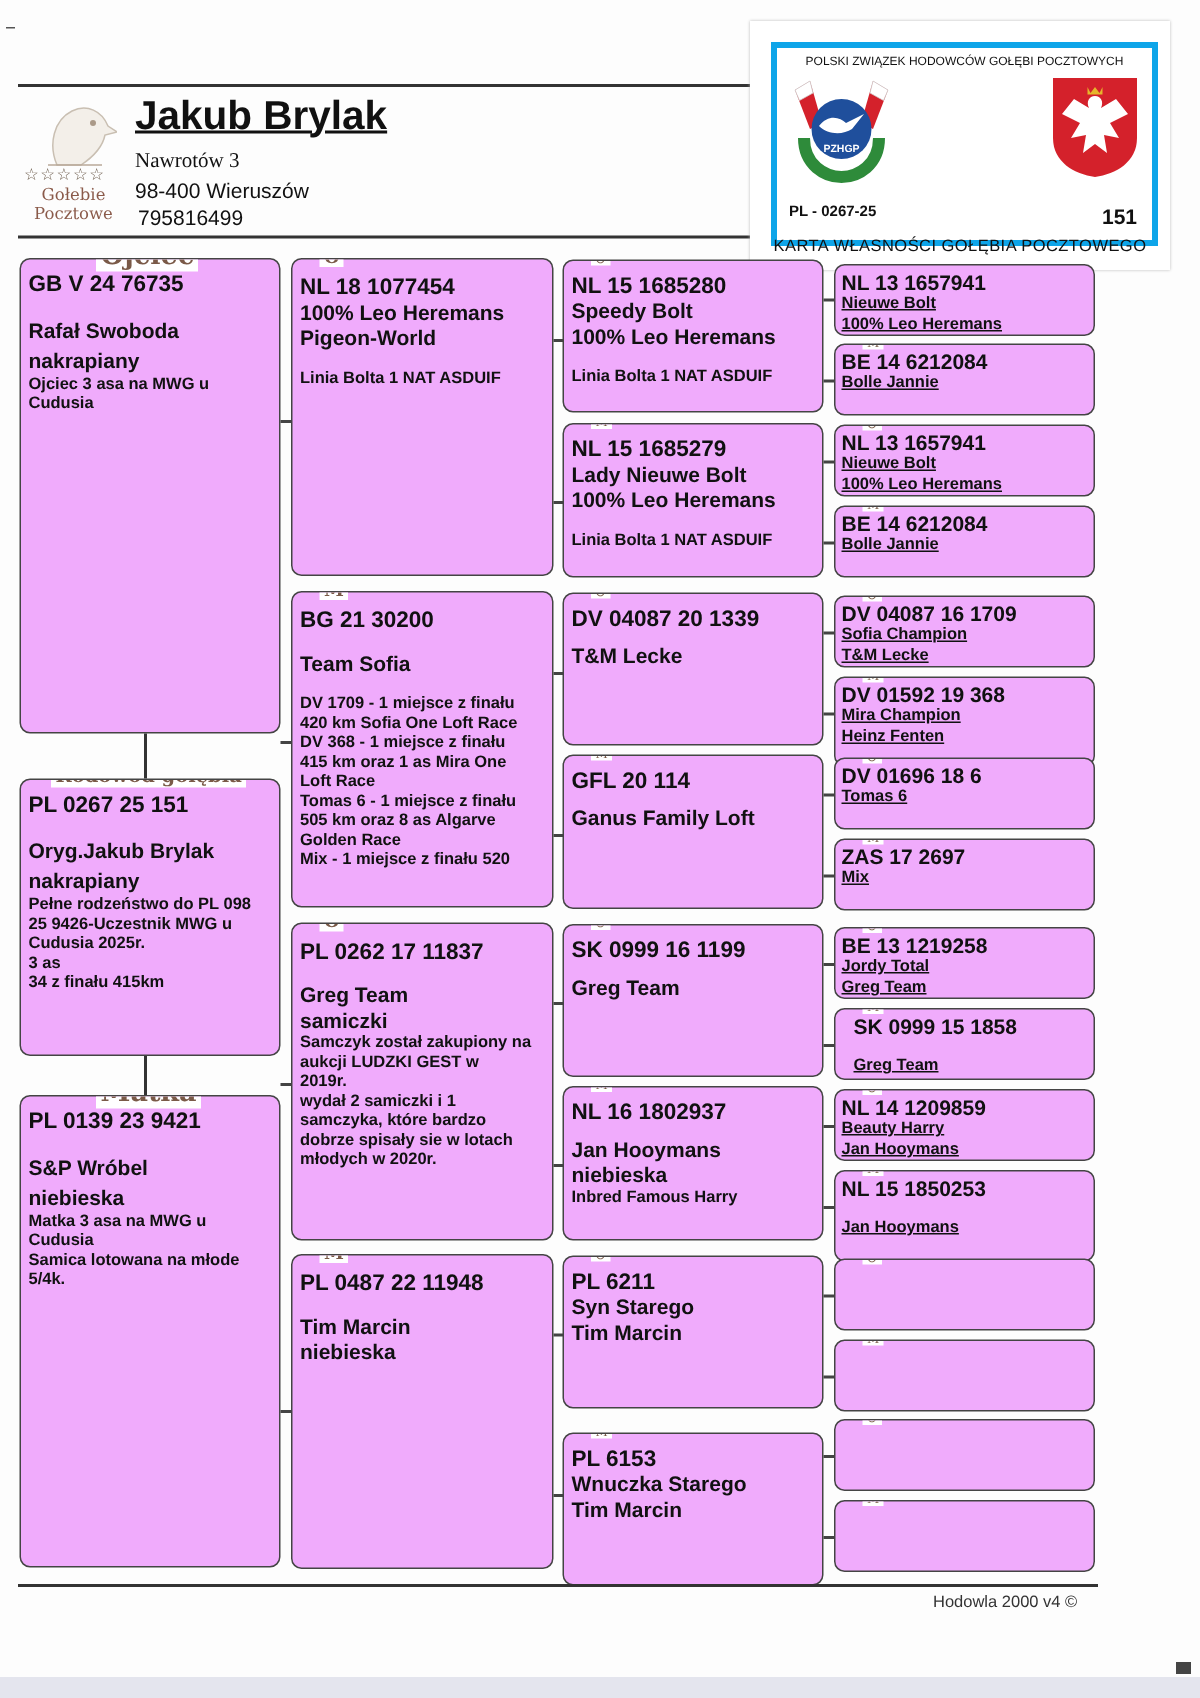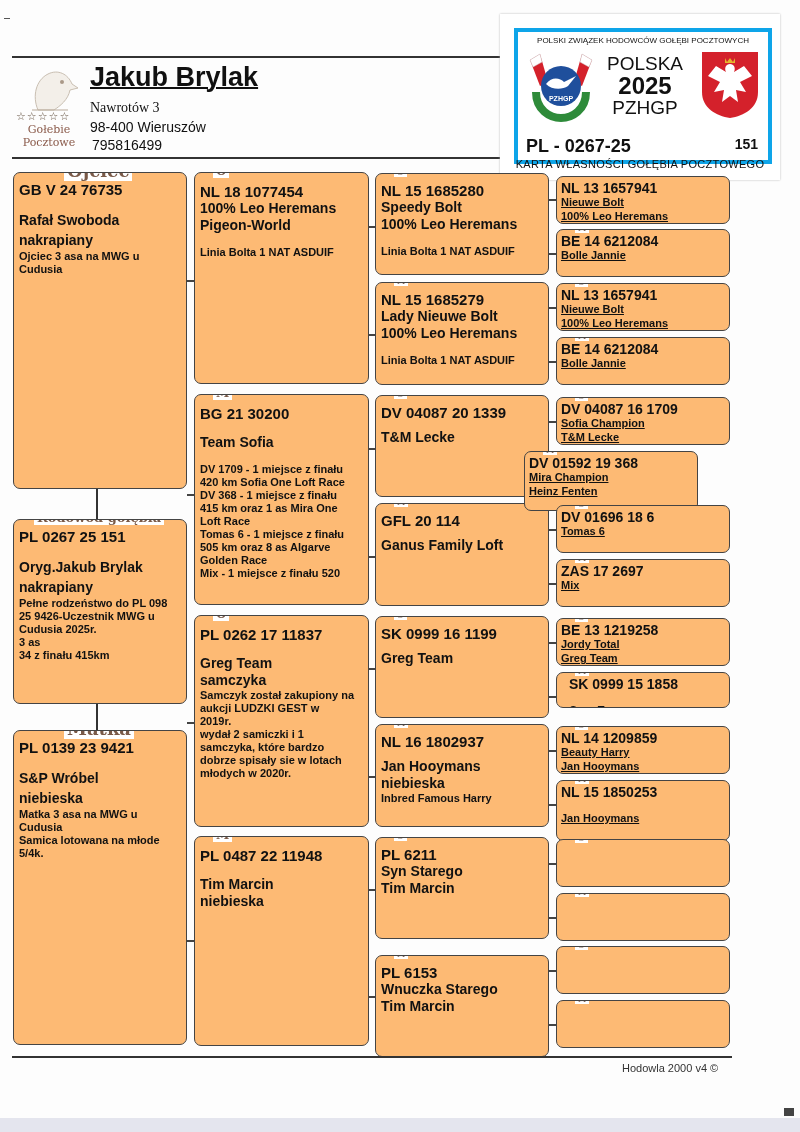--- a/index.html
+++ b/index.html
@@ -17,25 +17,25 @@
   
   .stamp{position:absolute;left:500px;top:14px;width:280px;height:166px;background:#fff;box-shadow:0 0 2px #bbb;}
   .stamp .inner{position:absolute;left:14px;top:14px;width:250px;height:128px;border:4px solid #0ea5e9;}
   .stamp .org{position:absolute;left:0;top:4px;width:250px;text-align:center;font-size:8px;}
   .stamp .pzhgp-logo{position:absolute;left:8px;top:20px;width:70px;height:70px;}
   .stamp .center{position:absolute;left:80px;top:22px;width:94px;text-align:center;}
   .stamp .center .a{font-size:19px;line-height:20px;}
   .stamp .center .b{font-size:24px;font-weight:bold;line-height:24px;}
   .stamp .center .c{font-size:19px;line-height:20px;}
   .stamp .eagle{position:absolute;left:182px;top:18px;width:60px;height:70px;}
-  .stamp .ring{position:absolute;left:8px;top:104px;font-size:18px;font-weight:bold;text-align:center;}
+  .stamp .ring{position:absolute;left:8px;top:104px;font-size:10px;font-weight:bold;text-align:center;}
   .stamp .num{position:absolute;right:10px;top:104px;font-size:14px;font-weight:bold;}
   .stamp .card{position:absolute;left:0;top:144px;width:280px;text-align:center;font-size:11px;letter-spacing:0.3px;}
   
-  .box{position:absolute;border:1.5px solid #444;border-radius:7px;background:#fdba74;box-sizing:border-box;padding:4px 5px;overflow:hidden;}
+  .box{position:absolute;border:1.5px solid #444;border-radius:7px;background:#f0abfc;box-sizing:border-box;padding:4px 5px;overflow:hidden;}
   .box .legend{position:absolute;top:-9px;background:#fff;padding:0 3px;font-family:"DejaVu Serif",serif;color:#7a5a48;}
   .lg-big{font-size:18px;font-weight:bold;top:-13px!important;}
   .lg-mid{font-size:13px;font-weight:bold;top:-10px!important;}
   .lg-sm{font-size:12px;font-weight:bold;}
   .lg-xs{font-size:8px;top:-6px!important;}
   .ring-no{font-weight:bold;}
   .b1 .ring-no{font-size:15px;margin-top:4px;}
   .b1 .nm{font-size:14px;font-weight:bold;line-height:20px;}
   .b1 .nt{font-size:11px;font-weight:bold;line-height:13px;}
   .b2 .ring-no{font-size:15px;margin-top:6px;}
@@ -84,25 +84,20 @@
     <svg class="pzhgp-logo" viewBox="0 0 70 70">
       <path d="M10 40 C10 58 24 66 35 66 C46 66 60 58 60 40" fill="none" stroke="#2e8b3a" stroke-width="8"></path>
       <path d="M4 8 L14 2 L22 30 L14 34 Z" fill="#d4212b"></path>
       <path d="M66 8 L56 2 L48 30 L56 34 Z" fill="#d4212b"></path>
       <path d="M4 8 L14 2 L16 10 L7 15 Z" fill="#fff" stroke="#ccc" stroke-width="0.5"></path>
       <path d="M66 8 L56 2 L54 10 L63 15 Z" fill="#fff" stroke="#ccc" stroke-width="0.5"></path>
       <circle cx="35" cy="34" r="20" fill="#1f4f9c"></circle>
       <path d="M20 32 C26 24 34 26 38 30 L50 24 L42 34 C36 38 26 38 20 32 Z" fill="#fff"></path>
       <text x="35" y="49" font-size="7" fill="#fff" text-anchor="middle" font-family="Liberation Sans, sans-serif" font-weight="bold">PZHGP</text>
     </svg>
-    <div class="center">
-      <div class="a">POLSKA</div>
-      <div class="b">2025</div>
-      <div class="c">PZHGP</div>
-    </div>
     <svg class="eagle" viewBox="0 0 60 70">
       <path d="M2 2 H58 V42 C58 58 44 66 30 68 C16 66 2 58 2 42 Z" fill="#d4212b"></path>
       <path d="M30 14 C26 14 24 18 26 22 L16 16 L8 26 L20 32 L14 42 L24 40 L22 52 L30 46 L38 52 L36 40 L46 42 L40 32 L52 26 L44 16 L34 22 C36 18 34 14 30 14 Z" fill="#fff"></path>
       <path d="M25 8 L27 12 L30 8 L33 12 L35 8 L35 13 L25 13 Z" fill="#e5b62b"></path>
     </svg>
     <div class="ring">PL - 0267-25</div>
     <div class="num">151</div>
   </div>
   <div class="card">KARTA  WŁASNOŚCI GOŁĘBIA POCZTOWEGO</div>
 </div>
@@ -171,21 +166,21 @@
   <div class="nt"> Tomas 6 - 1 miejsce z finału</div>
   <div class="nt">505 km oraz 8 as Algarve</div>
   <div class="nt">Golden Race</div>
   <div class="nt"> Mix - 1 miejsce z finału 520</div>
 </div>
 <div class="box b2" style="left:194px;top:615px;width:175px;height:212px;">
   <span class="legend lg-sm" style="left:18px;">O</span>
   <div class="ring-no">PL 0262 17 11837</div>
   <span class="gap"></span>
   <div class="nm">Greg Team</div>
-  <div class="nm">samczyka</div>
+  <div class="nm">samiczki</div>
   <div class="nt">Samczyk został zakupiony na</div>
   <div class="nt">aukcji LUDZKI GEST w</div>
   <div class="nt">2019r.</div>
   <div class="nt">wydał 2 samiczki i 1</div>
   <div class="nt">samczyka, które bardzo</div>
   <div class="nt">dobrze spisały sie w lotach</div>
   <div class="nt">młodych w 2020r.</div>
 </div>
 <div class="box b2" style="left:194px;top:836px;width:175px;height:210px;">
   <span class="legend lg-sm" style="left:18px;">M</span>
@@ -296,21 +291,21 @@
   <span class="legend lg-xs" style="left:18px;">M</span>
   <div class="ring-no">BE 14 6212084</div>
   <div class="nm">Bolle Jannie</div>
 </div>
 <div class="box b4" style="left:556px;top:397px;width:174px;height:48px;">
   <span class="legend lg-xs" style="left:18px;">O</span>
   <div class="ring-no">DV 04087 16 1709</div>
   <div class="nm">Sofia Champion</div>
   <div class="nm">T&amp;M Lecke</div>
 </div>
-<div class="box b4" style="left:524px;top:451px;width:174px;height:60px;">
+<div class="box b4" style="left:556px;top:451px;width:174px;height:60px;">
   <span class="legend lg-xs" style="left:18px;">M</span>
   <div class="ring-no">DV 01592 19 368</div>
   <div class="nm">Mira Champion</div>
   <div class="nm">Heinz Fenten</div>
 </div>
 <div class="box b4" style="left:556px;top:505px;width:174px;height:48px;">
   <span class="legend lg-xs" style="left:18px;">O</span>
   <div class="ring-no">DV 01696 18 6</div>
   <div class="nm">Tomas 6</div>
 </div>
@@ -318,21 +313,21 @@
   <span class="legend lg-xs" style="left:18px;">M</span>
   <div class="ring-no">ZAS 17 2697</div>
   <div class="nm">Mix</div>
 </div>
 <div class="box b4" style="left:556px;top:618px;width:174px;height:48px;">
   <span class="legend lg-xs" style="left:18px;">O</span>
   <div class="ring-no">BE 13 1219258</div>
   <div class="nm">Jordy Total</div>
   <div class="nm">Greg Team</div>
 </div>
-<div class="box b4" style="left:556px;top:672px;width:174px;height:36px;padding-left:12px;">
+<div class="box b4" style="left:556px;top:672px;width:174px;height:48px;padding-left:12px;">
   <span class="legend lg-xs" style="left:18px;">M</span>
   <div class="ring-no">SK 0999 15 1858</div>
   <div class="nm" style="height:12px;"></div>
   <div class="nm">Greg Team</div>
 </div>
 <div class="box b4" style="left:556px;top:726px;width:174px;height:48px;">
   <span class="legend lg-xs" style="left:18px;">O</span>
   <div class="ring-no">NL 14 1209859</div>
   <div class="nm">Beauty Harry</div>
   <div class="nm">Jan Hooymans</div>

